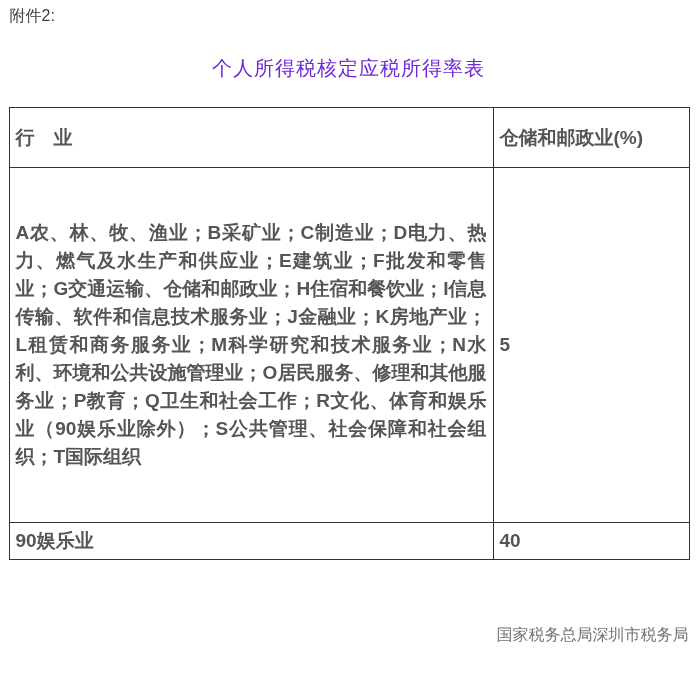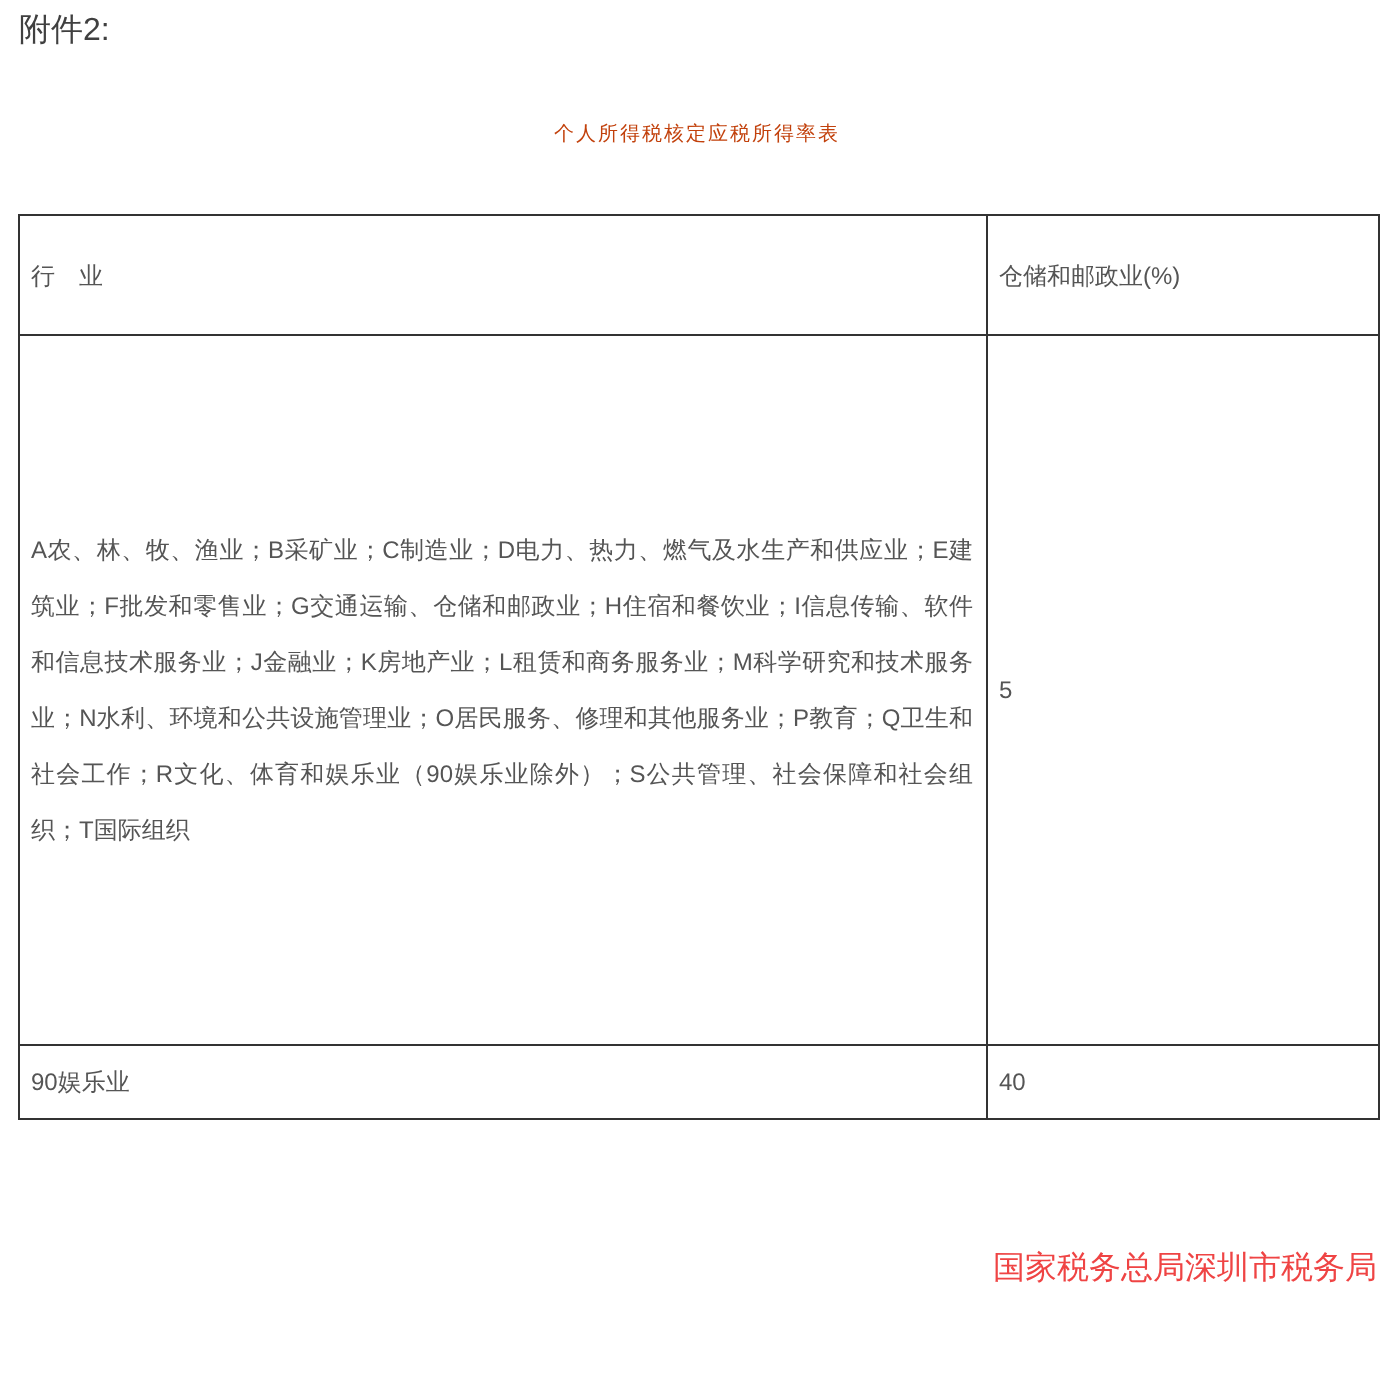--- a/index.html
+++ b/index.html
@@ -20,57 +20,57 @@
   .attachment-label {
     margin-top: 5px;
     margin-left: 1px;
     font-size: 16px;
     line-height: 22px;
     color: #404040;
   }
   .doc-title {
     margin-top: 30px;
     text-align: center;
-    font-size: 10px;
+    font-size: 20px;
     letter-spacing: 1px;
     line-height: 22px;
-    color: #c2410c;
+    color: #6d28d9;
   }
   table.rate-table {
     margin-top: 28px;
     width: 680px;
     border-collapse: collapse;
     table-layout: fixed;
   }
   .rate-table col.col-industry { width: 484px; }
   .rate-table col.col-rate { width: 196px; }
   .rate-table th,
   .rate-table td {
     border: 1px solid #333333;
-    font-size: 12px;
-    font-weight: normal;
+    font-size: 19px;
+    font-weight: bold;
     text-align: left;
     vertical-align: middle;
     color: #555555;
     padding: 4px 6px;
     line-height: 28px;
   }
   .rate-table tr.header-row { height: 60px; }
   .rate-table tr.row-all-industries { height: 355px; }
   .rate-table tr.row-entertainment { height: 36px; }
   .rate-table td.industry-long {
     text-align: justify;
     text-align-last: left;
   }
   .signature-block {
     margin-top: 60px;
     text-align: right;
     font-size: 16px;
     line-height: 29px;
-    color: #ef4444;
+    color: #737373;
   }
 </style>
 </head>
 <body>
 
 <div class="page">
 
   <div class="attachment-label">附件2:</div>
 
   <div class="doc-title">个人所得税核定应税所得率表</div>

